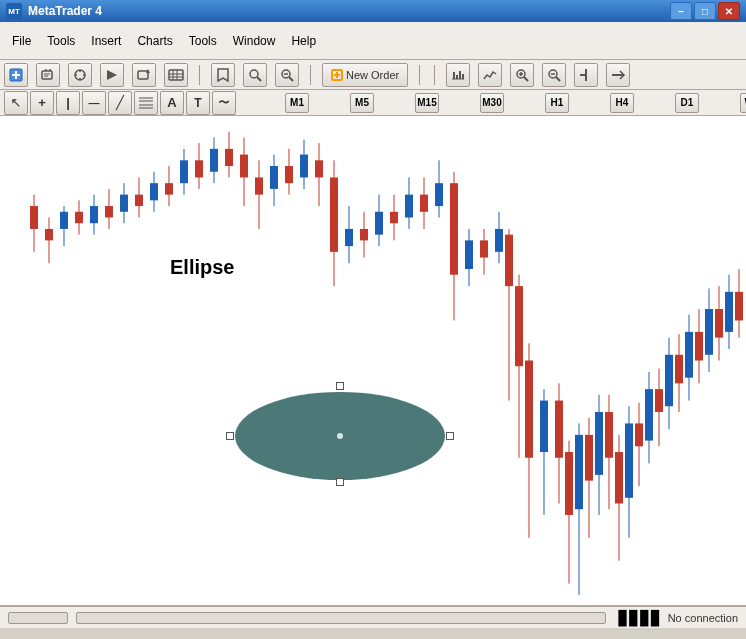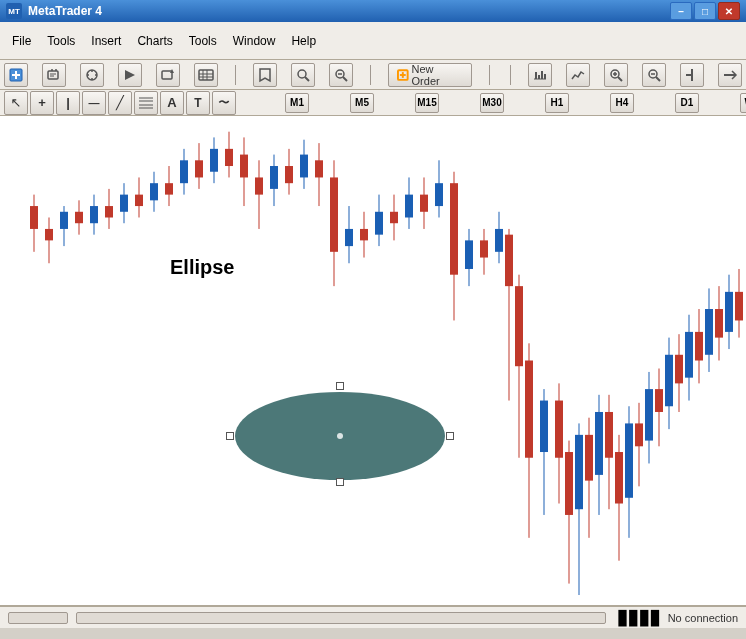--- a/index.html
+++ b/index.html
@@ -48,21 +48,21 @@
     }
 
     
     .toolbar1 {
       background: #f0ede8;
       height: 30px;
       display: flex;
       align-items: center;
       padding: 2px 4px;
       border-bottom: 1px solid #b0a898;
-      gap: 14px;
+      gap: 8px;
     }
     .toolbar-btn {
       height: 24px;
       min-width: 24px;
       background: linear-gradient(to bottom, #f8f6f3, #dedad4);
       border: 1px solid #a09890;
       border-radius: 2px;
       display: flex; align-items: center; justify-content: center;
       cursor: pointer;
       font-size: 10px;

